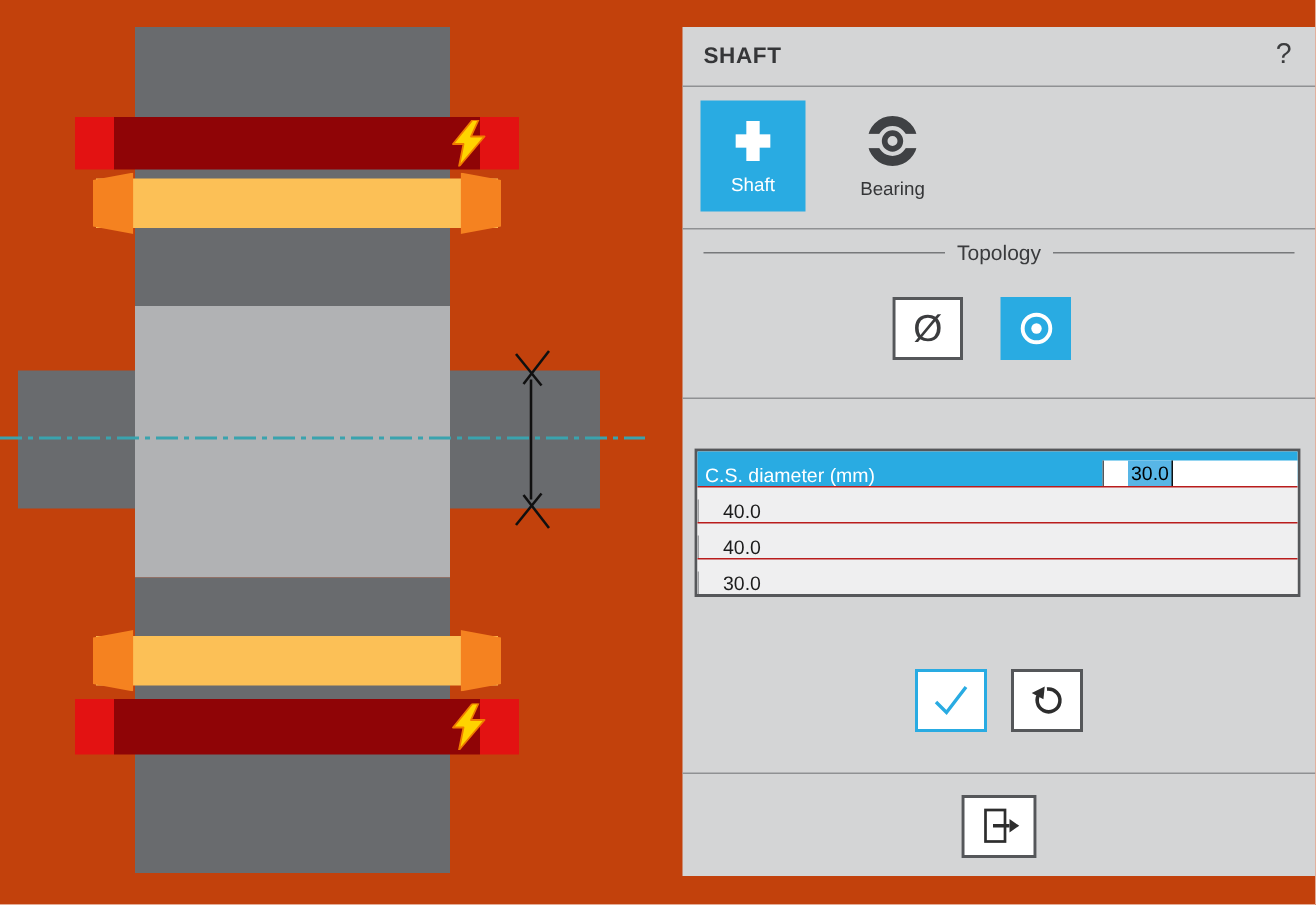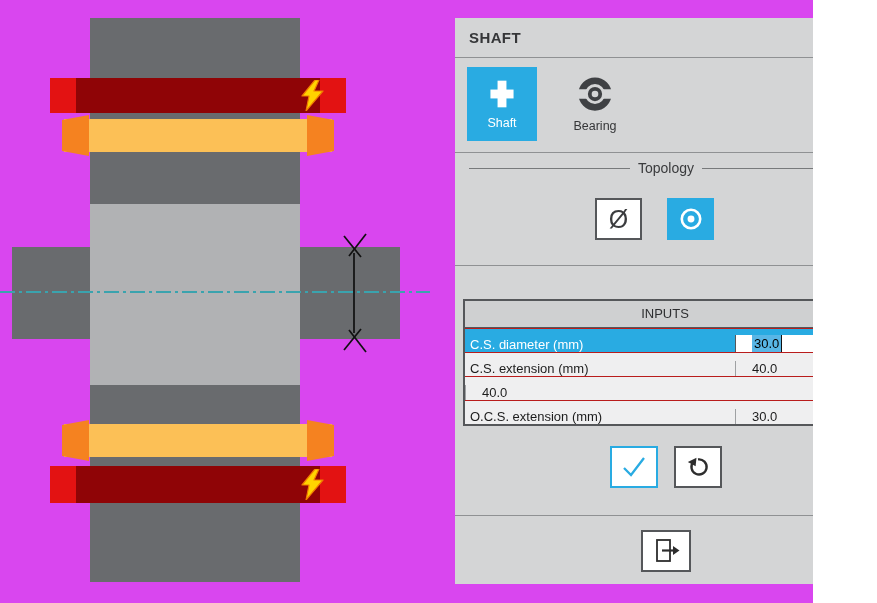--- a/index.html
+++ b/index.html
@@ -1,16 +1,16 @@
 <!DOCTYPE html>
 <html><head>
 <meta charset="utf-8">
 <style>
   html,body{margin:0;padding:0;background:#ffffff;}
-  .stage{position:relative;width:813px;height:603px;background:#d946ef;overflow:hidden;
+  .stage{position:relative;width:877px;height:603px;background:#c2410c;overflow:hidden;
          font-family:"Liberation Sans","DejaVu Sans",sans-serif;}
   .d{position:absolute;}
   .c-dark{background:#696b6e;}
   .c-light{background:#b1b2b4;}
 
   
   .band{display:flex;}
   .red-band .cap{width:26px;height:100%;background:#e31212;}
   .red-band .mid{flex:1;background:#8f0406;}
   .yellow-band{background:#fcc056;}
@@ -148,37 +148,34 @@
     <div class="topo-btn blue" style="left:212px">
       <svg width="26" height="26" viewBox="0 0 24 24">
         <circle cx="12" cy="12" r="8.5" fill="none" stroke="#ffffff" stroke-width="2.4"></circle>
         <circle cx="12" cy="12" r="3.2" fill="#ffffff"></circle>
       </svg>
     </div>
 
     <div class="sep" style="top:247px"></div>
 
     <div class="inputs-table">
-      <div class="t-header">INPUTS</div>
 
       <div class="t-row selected">
         <div class="t-label">C.S. diameter (mm)</div>
         <div class="t-value">
           <span class="sel-text">30.0</span>
         </div>
       </div>
       <div class="t-row">
-        <div class="t-label">C.S. extension (mm)</div>
         <div class="t-value">40.0</div>
       </div>
       <div class="t-row">
         <div class="t-value">40.0</div>
       </div>
       <div class="t-row">
-        <div class="t-label">O.C.S. extension (mm)</div>
         <div class="t-value">30.0</div>
       </div>
     </div>
 
     <div class="actions">
       <div class="btn confirm">
         <svg width="26" height="24" viewBox="0 0 26 24">
           <polyline points="3,13 10,20 23,3" fill="none" stroke="#29abe2" stroke-width="2.3"></polyline>
         </svg>
       </div>

